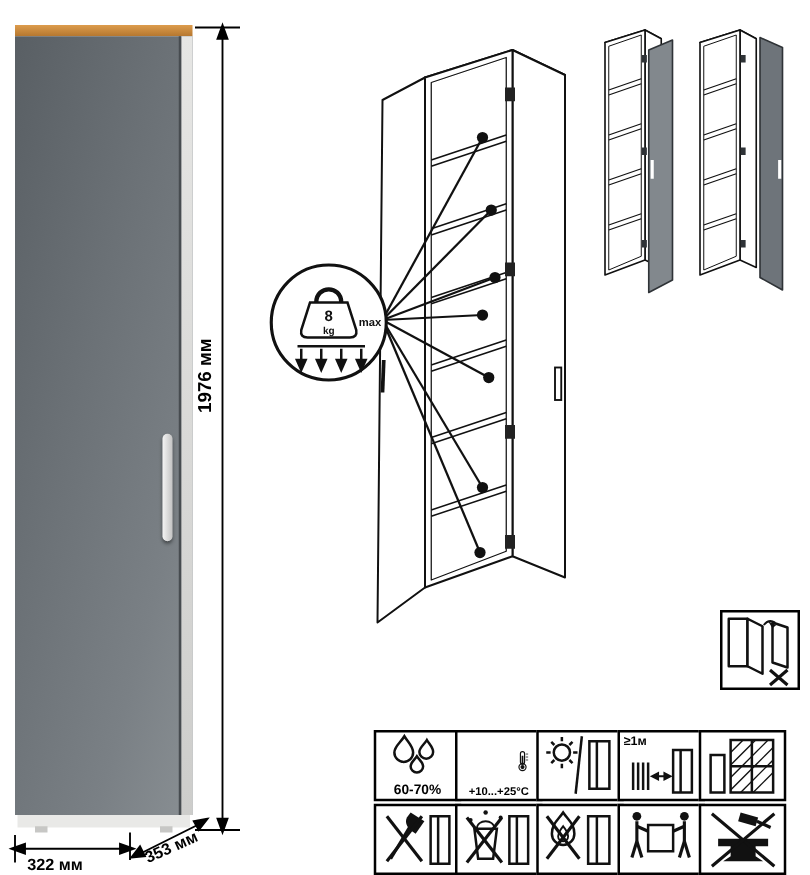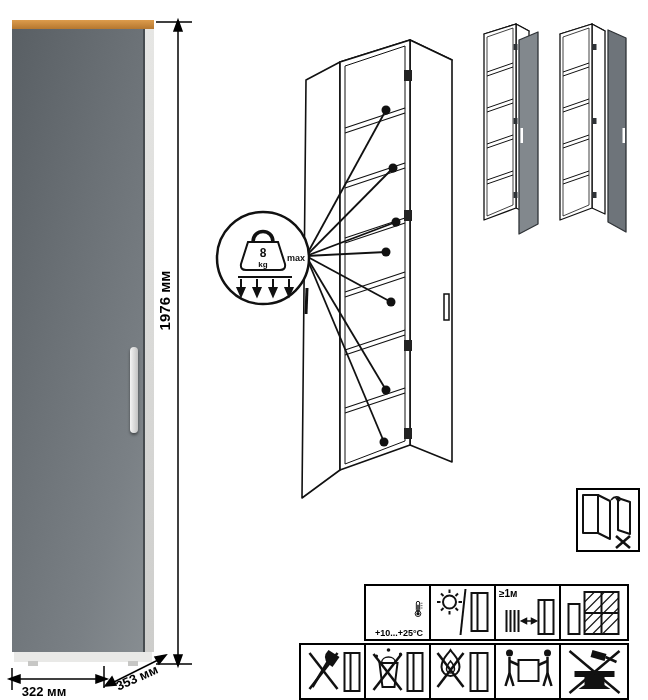--- a/index.html
+++ b/index.html
@@ -198,20 +198,30 @@
       </g>
       <path d="M33,10 Q37,5 42,8" fill="none" stroke="#111" stroke-width="1.5"></path>
       <polygon points="43,10 36.5,7 40,12.5" fill="#111"></polygon>
       <g stroke="#111" stroke-width="2.5">
         <line x1="38" y1="46" x2="52" y2="58"></line>
         <line x1="52" y1="46" x2="38" y2="58"></line>
       </g>
     </svg>
   </div>
 
+  <div class="icon-box" style="left:299px;top:584px;">
+    <svg viewBox="0 0 59 53">
+      <g stroke="#111" stroke-width="2" fill="none">
+        <path d="M19,3 C22,8 26,11 26,16 A7.5,7.5 0 1 1 11,16 C11,11 16,8 19,3 Z"></path>
+        <path d="M37,6 C39,9.5 42,12 42,15.5 A5.5,5.5 0 1 1 31,15.5 C31,12 35,9.5 37,6 Z"></path>
+        <path d="M29,19 C31,22 34,24 34,27 A5,5 0 1 1 24,27 C24,24 27,22 29,19 Z"></path>
+      </g>
+    </svg>
+    <span class="icon-label">60-70%</span>
+  </div>
 
   <div class="icon-box" style="left:364px;top:584px;padding-left:38px;">
     <svg viewBox="0 0 59 53">
       <g stroke="#111" fill="none" stroke-width="2">
         <rect x="26" y="3" width="7" height="21" rx="3.5"></rect>
         <circle cx="29.5" cy="29" r="6"></circle>
       </g>
       <line x1="29.5" y1="10" x2="29.5" y2="25" stroke="#111" stroke-width="3"></line>
       <circle cx="29.5" cy="29" r="3.5" fill="#111"></circle>
       <g stroke="#111" stroke-width="1.3">

